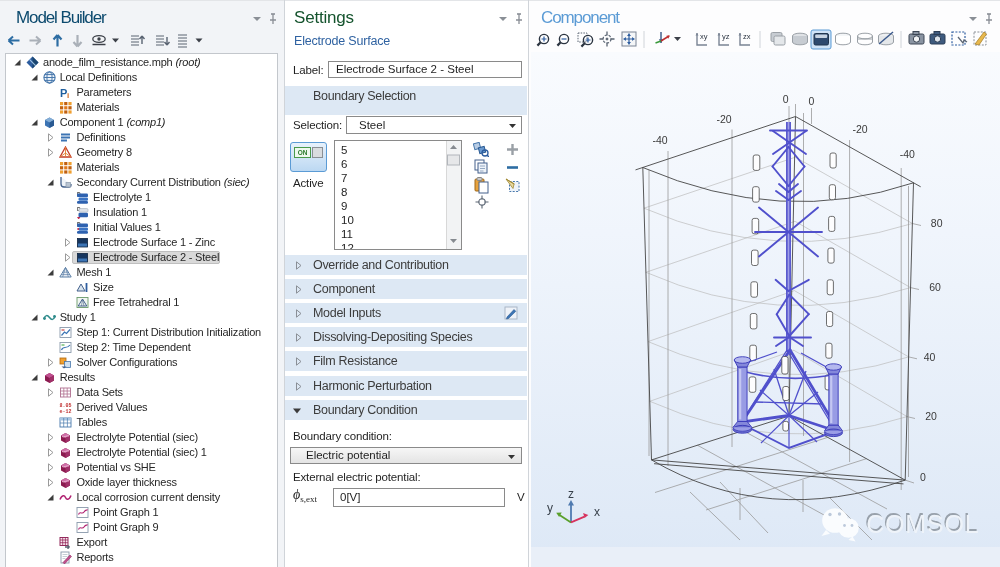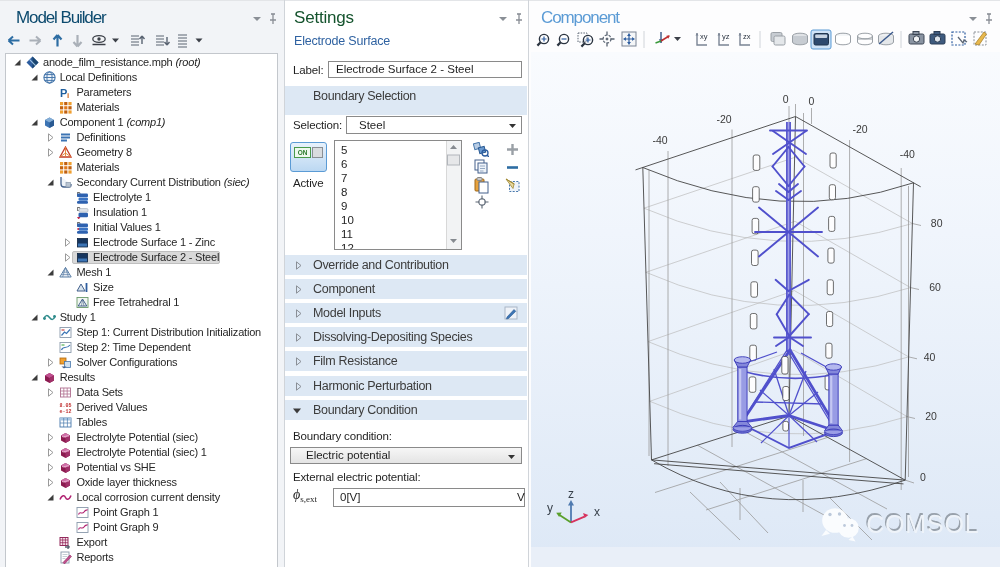--- a/index.html
+++ b/index.html
@@ -453,21 +453,21 @@
         </svg>
 <span class="tx">Boundary Condition</span>
 </div>
 </div>
 <div class="lbl" style="left:293px;top:430px">Boundary condition:</div>
 <div class="field" style="left:290px;top:447px;width:232px;height:17px;line-height:15px;padding-left:15px;background:linear-gradient(#f6f6f6,#e4e4e4)">Electric potential<svg class="abs" style="right:5px;top:5px" width="9" height="8" viewBox="0 0 9 8">
         <path d="M1 2l3.5 4L8 2z" fill="#333"></path>
       </svg></div>
 <div class="lbl" style="left:293px;top:471px">External electric potential:</div>
 <div class="abs" style="left:293px;top:487px;font-size:14px;color:#1f1f1f;font-family:'Liberation Serif',serif;font-style:italic">ϕ<span style="font-size:9px;font-style:normal;vertical-align:-3px">s,ext</span></div>
-<div class="field" style="left:333px;top:488px;width:192px;height:19px;line-height:17px;padding-left:6px">0[V]</div>
+<div class="field" style="left:333px;top:488px;width:172px;height:19px;line-height:17px;padding-left:6px">0[V]</div>
 <div class="lbl" style="left:517px;top:491px">V</div>
 
 <div class="abs" style="left:528px;top:0;width:1px;height:567px;background:#d0d4d9"></div>
 <div class="abs" style="left:529px;top:0;width:471px;height:567px;background:#fdfdfe;border-top:1px solid #e3e5e8"></div>
 <div class="ptitle" style="left:541px;top:8px;color:#5b9bd5;letter-spacing:-1.1px">Component</div>
 <svg class="abs" style="left:968px;top:13px" width="28" height="12" viewBox="0 0 28 12">
  <path d="M1 4l4 4 4-4z" fill="#8a8f96"></path>
  <g stroke="#8a8f96" stroke-width="1.3" fill="none">
         <path d="M21 1v6M18 7h6M21 7v4"></path>
         <path d="M19 1h4" stroke-width="1.6"></path>

